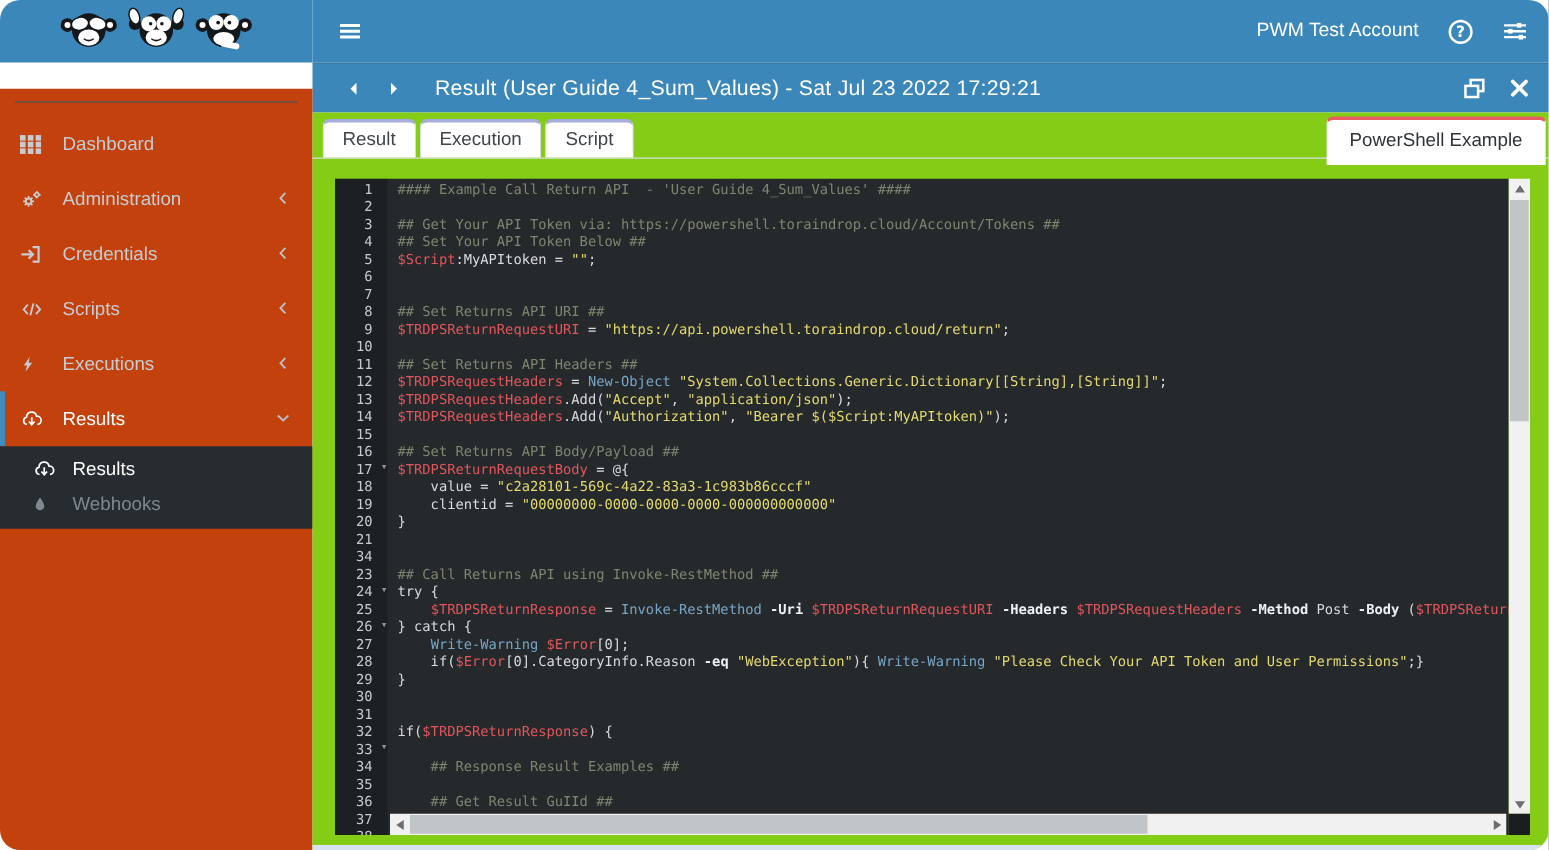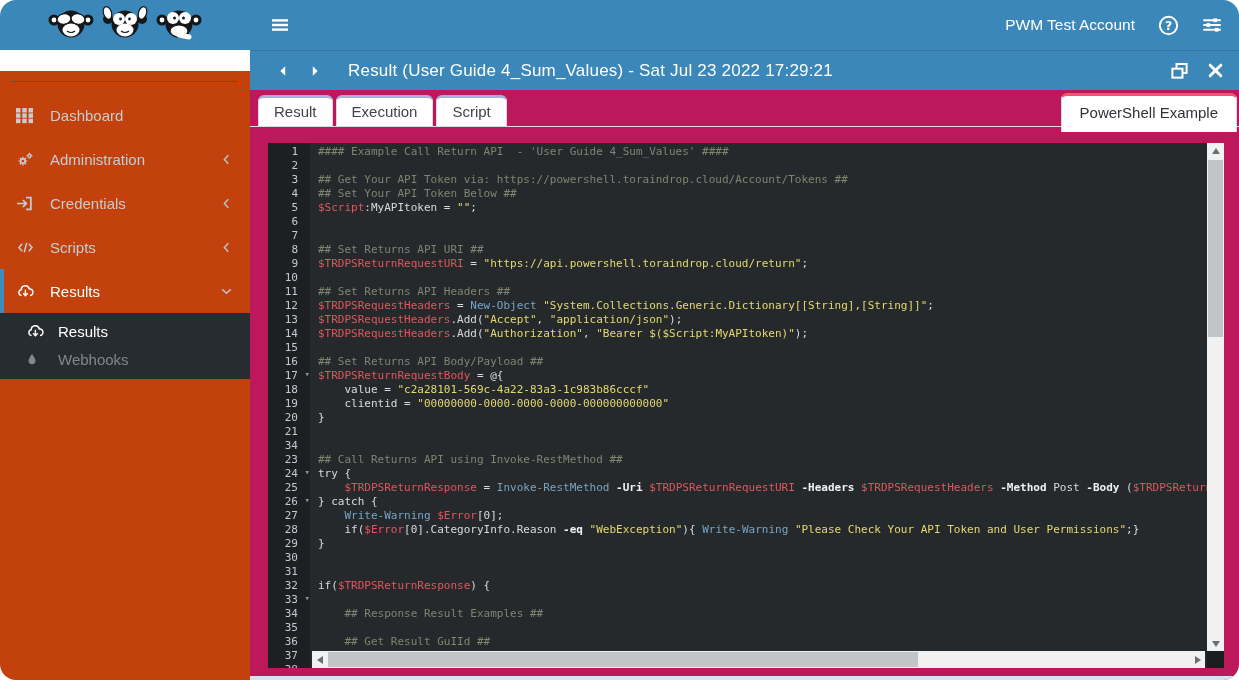--- a/index.html
+++ b/index.html
@@ -29,21 +29,21 @@
   .nav-item { display:flex; align-items:center; height:44px; padding:0 16px; cursor:pointer; color:#c6ccd2; }
   .nav-item .icon { width:22px; height:17px; margin-right:12px; display:inline-flex; align-items:center; justify-content:flex-start; }
   .nav-item .chev { margin-left:auto; width:14px; height:14px; color:#b9c0c6; }
   .nav-item.active { border-left:4px solid #3f8dbf; padding-left:12px; color:#fff; }
   .submenu { background:#272c30; padding:4px 0 6px 0; }
   .sub-item { display:flex; align-items:center; height:28px; padding:0 16px 0 26px; cursor:pointer; color:#7f8890; font-size:15px; }
   .sub-item .icon { width:20px; height:16px; margin-right:12px; display:inline-flex; align-items:center; }
   .sub-item.active { color:#fff; }
 
   
-  .content { position:absolute; left:250px; top:90px; right:0; bottom:0; background:#be185d; }
+  .content { position:absolute; left:250px; top:90px; right:0; bottom:0; background:#84cc16; }
   .tabbar { position:relative; height:37px; border-bottom:1px solid #d9dde1; }
   .tab-list { position:absolute; left:8px; bottom:0; display:flex; gap:3px; }
   .tab { background:#fff; border:1px solid #d8dce0; border-bottom:none; border-top:3px solid #a9add9; border-radius:6px 6px 0 0; padding:5px 15px 6px 15px; font-size:15px; color:#3f454b; cursor:pointer; }
   .tab-right { position:absolute; top:3px; right:2px; z-index:2; background:#fff; border:1px solid #d8dce0; border-bottom:none; border-top:3px solid #e95c63; border-radius:6px 6px 0 0; padding:8px 18px 11px 18px; font-size:15px; color:#2f3337; cursor:pointer; }
 
   
   .editor-wrap { position:absolute; left:18px; top:53px; width:956px; height:525px; }
   .editor { position:absolute; left:0; top:0; width:939px; height:525px; background:#26292c; display:flex; overflow:hidden; cursor:text; }
   .gutter { width:42px; background:#1d2023; flex:none; padding-top:2px; }
   .gln { position:relative; height:14px; line-height:14px; text-align:right; padding-right:12px; color:#c3cad1; font:11px "DejaVu Sans Mono", monospace; }
@@ -227,20 +227,31 @@
               <path d="M10.2 2.8L5.4 8l4.8 5.2"></path>
             </svg></span>
         </div>
         <div class="nav-item">
           <span class="icon ">
             <svg width="19" height="15" viewBox="0 0 18 16" fill="none" stroke="currentColor" stroke-width="1.6">
               <path d="M5.5 4L2 8l3.5 4M12.5 4L16 8l-3.5 4M10.3 3L7.7 13"></path>
             </svg>
           </span>
           <span class="nav-label">Scripts</span>
+          <span class="chev"><svg width="13" height="13" viewBox="0 0 16 16" fill="none" stroke="currentColor" stroke-width="1.9">
+              <path d="M10.2 2.8L5.4 8l4.8 5.2"></path>
+            </svg></span>
+        </div>
+        <div class="nav-item">
+          <span class="icon ">
+            <svg width="13" height="17" viewBox="0 0 16 16" fill="currentColor">
+              <path d="M9.5 0.8L3.8 9h3.1L5.4 15.2 12 6.4H8.6z"></path>
+            </svg>
+          </span>
+          <span class="nav-label">Executions</span>
           <span class="chev"><svg width="13" height="13" viewBox="0 0 16 16" fill="none" stroke="currentColor" stroke-width="1.9">
               <path d="M10.2 2.8L5.4 8l4.8 5.2"></path>
             </svg></span>
         </div>
         <div class="nav-item active">
           <span class="icon ">
             <svg width="19" height="16" viewBox="0 0 17 16" fill="none" stroke="currentColor" stroke-width="1.4">
               <path d="M4.6 12.6a3 3 0 01-.4-5.9A4.1 4.1 0 0112.3 6a2.8 2.8 0 01.7 6.5"></path>
               <path d="M8.4 6.8v5.4M6.1 10.2l2.3 2.6 2.3-2.6"></path>
             </svg>

